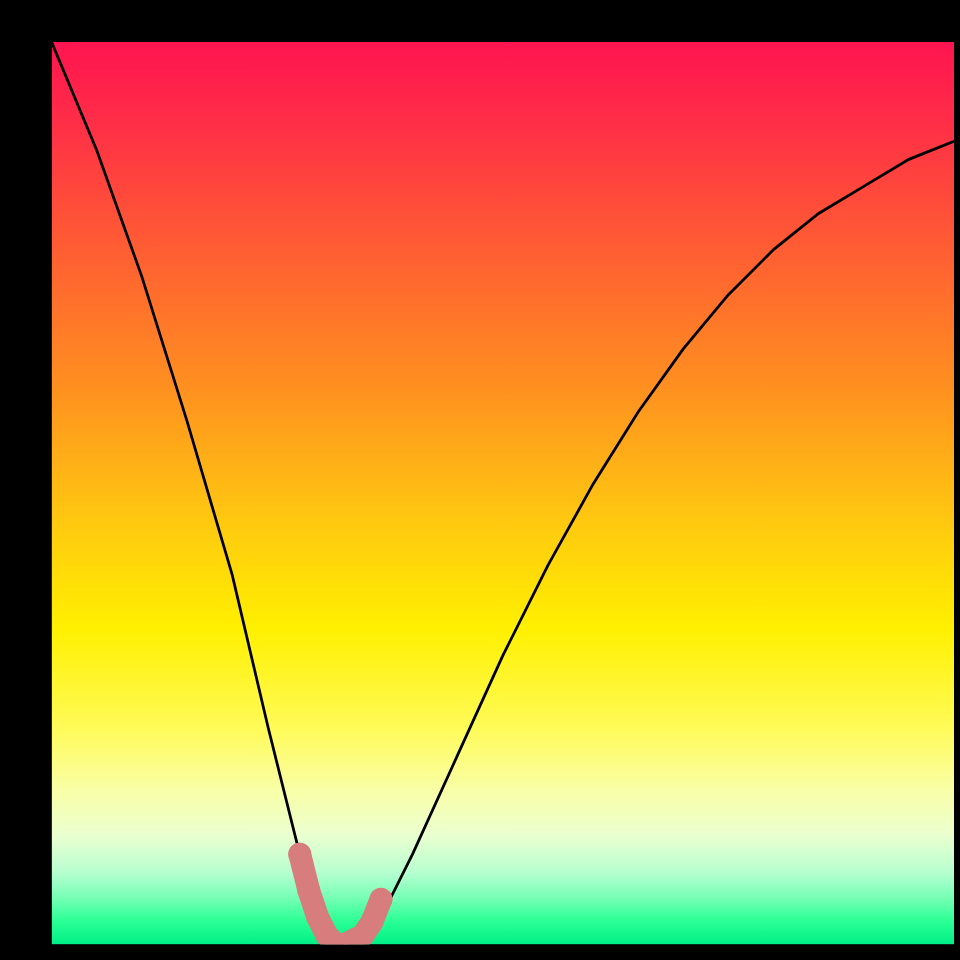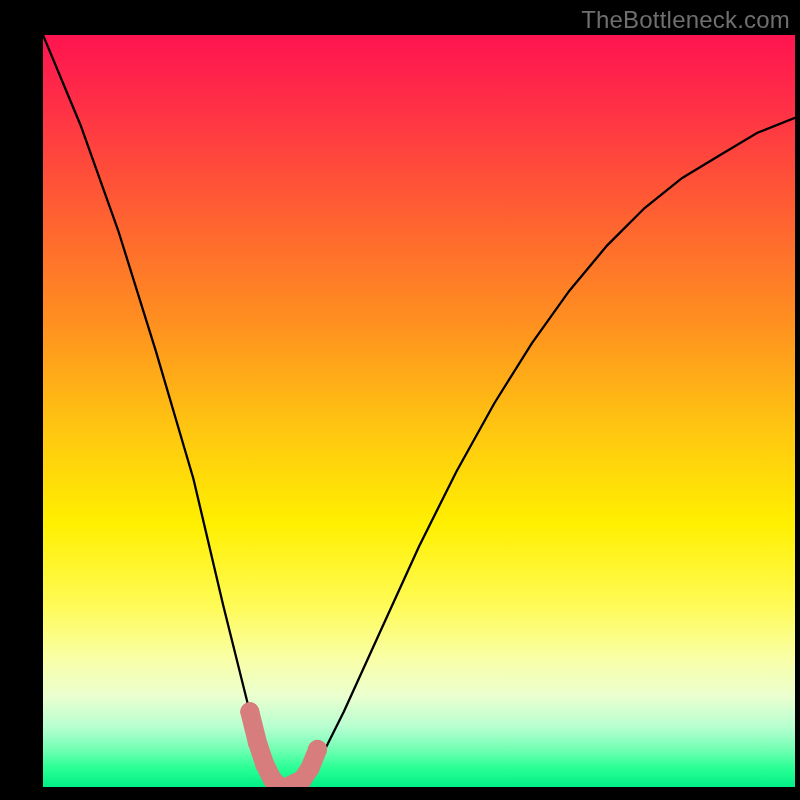--- a/index.html
+++ b/index.html
@@ -60,21 +60,20 @@
   svg.curve {
     position: absolute;
     inset: 0;
   }
 </style>
 </head>
 <body>
 
 <div class="frame">
 
-  <div class="watermark">TheBottleneck.com</div>
 
   <div class="plot-area">
     <div class="gradient"></div>
     <svg class="curve" viewBox="0 0 752 752" preserveAspectRatio="none">
       <g>
         <path id="curve-path" fill="none" stroke="#000000" stroke-width="2.3" d="M0.0 0.0 L37.6 90.2 L75.2 195.5 L112.8 315.8 L150.4 443.7 L180.5 571.5 L203.0 661.8 L218.1 721.9 L225.6 744.5 L233.1 752.0 L240.6 752.0 L248.2 752.0 L255.7 752.0 L263.2 744.5 L278.2 721.9 L300.8 676.8 L338.4 594.1 L376.0 511.4 L413.6 436.2 L451.2 368.5 L488.8 308.3 L526.4 255.7 L564.0 210.6 L601.6 173.0 L639.2 142.9 L676.8 120.3 L714.4 97.8 L752.0 82.7"></path>
       </g>
       <g id="marker-layer">
           <path d="M206.8 676.8 L214.3 706.9 L221.8 729.4 L229.4 744.5 L236.9 752.0 L244.4 752.0 L251.9 748.2 L259.4 744.5 L267.0 733.2 L274.5 714.4" fill="none" stroke="#d87d7d" stroke-width="19" stroke-linecap="round" stroke-linejoin="round"></path>
           <circle cx="206.8" cy="676.8" r="9.5" fill="#d87d7d"></circle>

